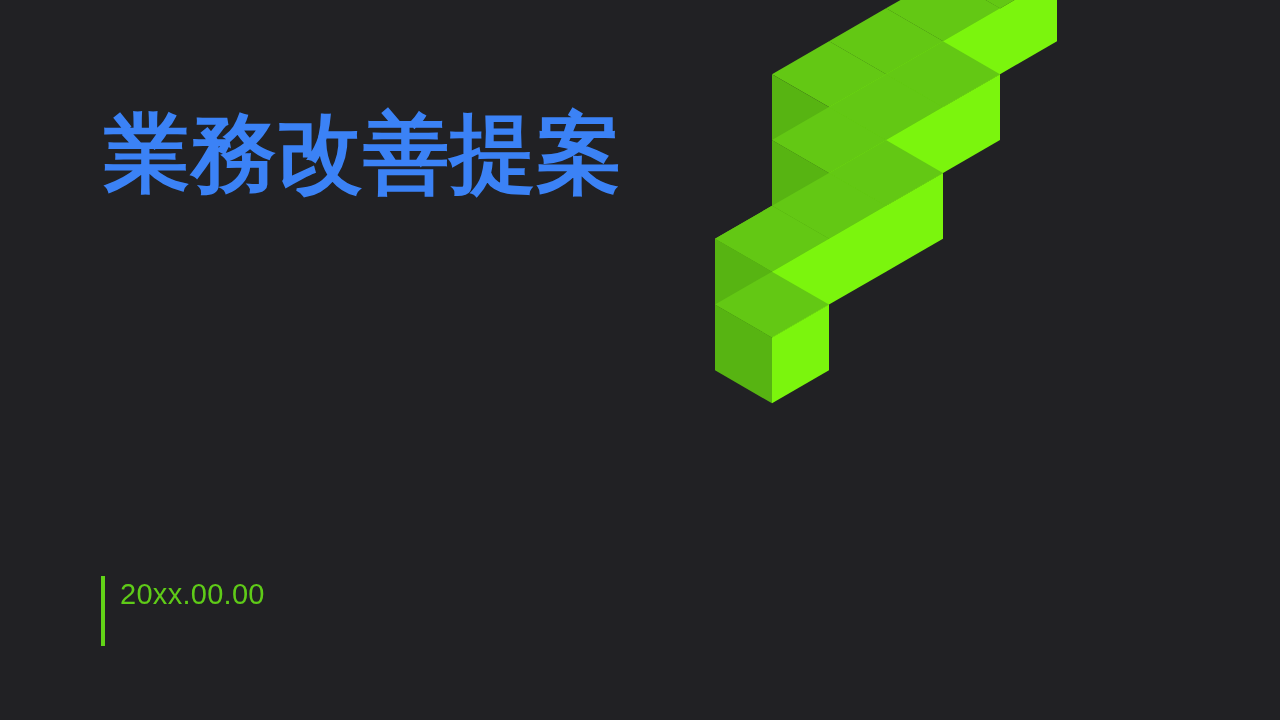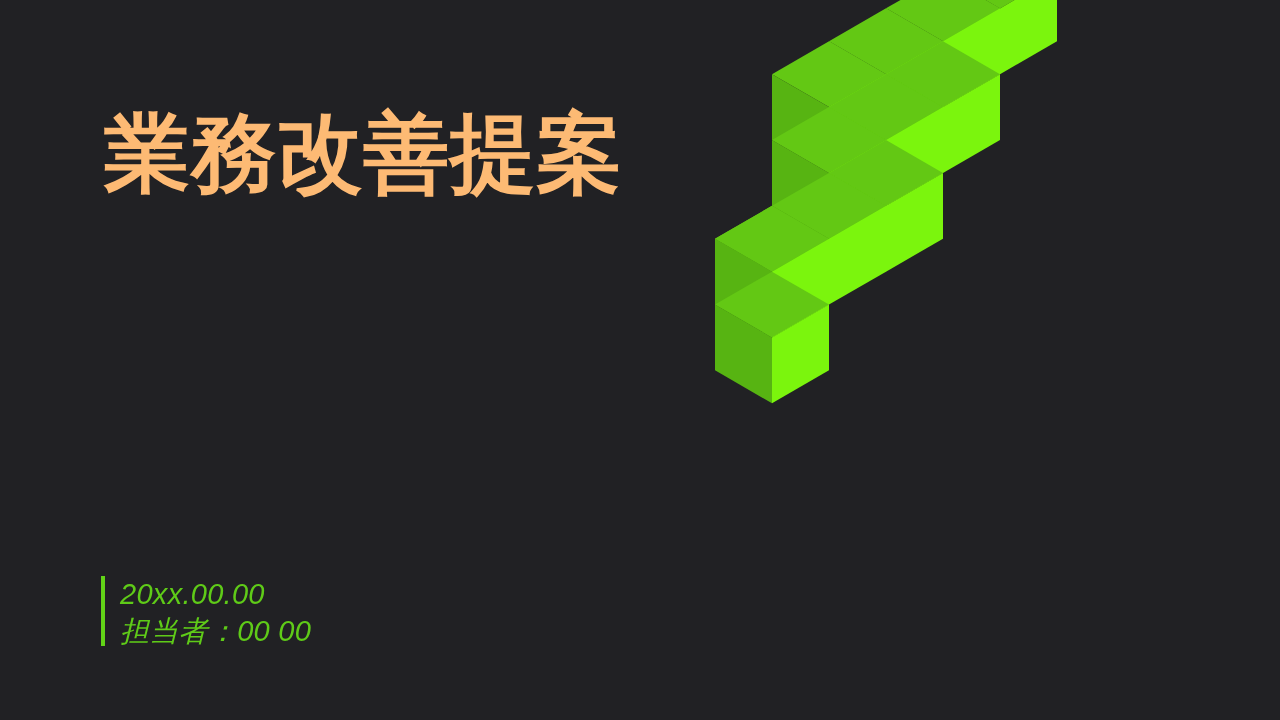--- a/index.html
+++ b/index.html
@@ -31,21 +31,21 @@
 
   .slide-title {
     position: absolute;
     left: 0;
     top: 108px;
     margin: 0;
     font-size: 86px;
     line-height: 1.05;
     font-weight: 700;
     letter-spacing: 0.005em;
-    color: #fdba74;
+    color: #3b82f6;
     white-space: nowrap;
   }
 
   .subtitle {
     position: absolute;
     left: 0;
     top: 243px;
     font-size: 29px;
     line-height: 40px;
     font-weight: 400;
@@ -56,21 +56,20 @@
     display: block;
     white-space: nowrap;
   }
 
   .meta-block {
     position: absolute;
     left: -3px;
     top: 576px;
     display: flex;
     align-items: flex-start;
-    font-style: italic;
   }
   .meta-bar {
     width: 4px;
     min-height: 70px;
     background: #62d417;
     margin-right: 15px;
     flex: none;
   }
   .meta-lines {
     display: flex;
@@ -107,21 +106,20 @@
 
   <div class="text-col">
 
     <h1 class="slide-title">業務改善提案</h1>
 
 
     <div class="meta-block">
       <div class="meta-bar"></div>
       <div class="meta-lines">
         <div class="meta-line">20xx.00.00</div>
-        <div class="meta-line">担当者：00 00</div>
       </div>
     </div>
 
   </div>
 
   <div class="cube-art">
     <svg id="cube-svg" viewBox="0 0 340 570" xmlns="http://www.w3.org/2000/svg">
         <g>
           <polygon points="140.00,-142.45 197.00,-109.54 140.00,-76.62 83.00,-109.54" fill="#63c814" shape-rendering="geometricPrecision"></polygon>
           <polygon points="83.00,-109.54 140.00,-76.62 140.00,-10.81 83.00,-43.72" fill="#57b412" shape-rendering="geometricPrecision"></polygon>

